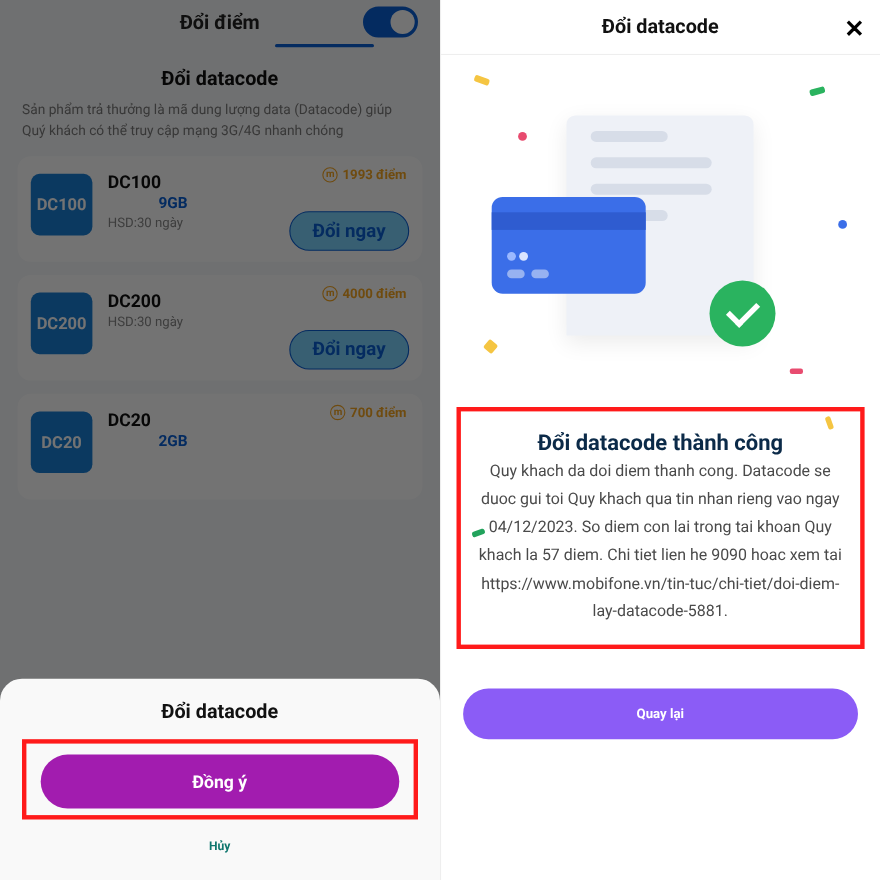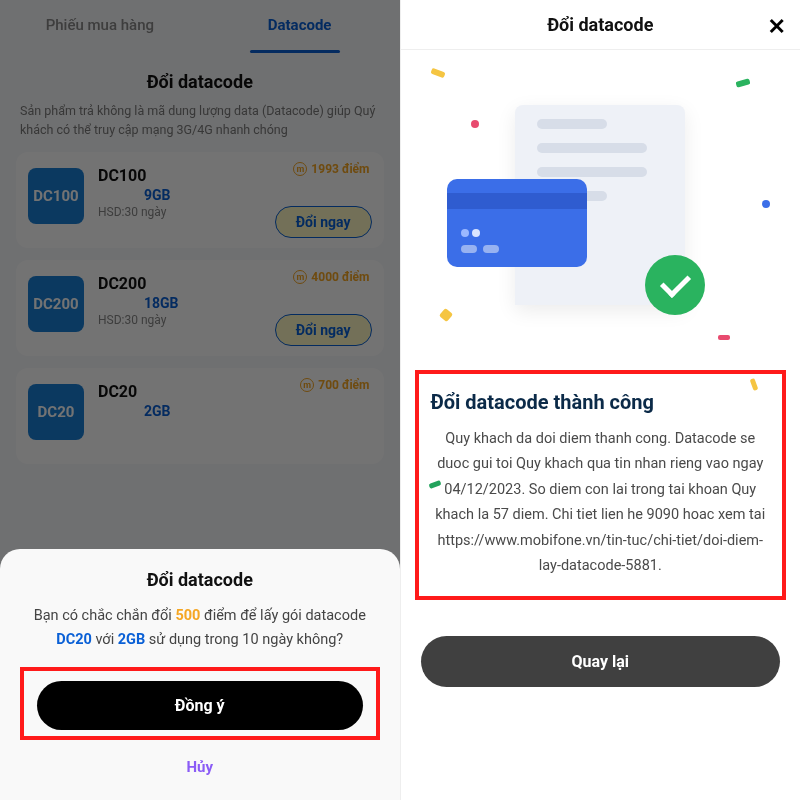--- a/index.html
+++ b/index.html
@@ -17,29 +17,29 @@
   .section-title{ text-align:center; font-weight:700; font-size:18px; color:#111; margin-top:18px;}
   .sub{ color:#7b7b7b; font-size:12.5px; padding:10px 20px 0 20px; line-height:1.5;}
   .card{ background:#fff; border-radius:12px; margin:12px 16px; padding:10px 12px; position:relative; min-height:96px;}
   .code-badge{ position:absolute; left:12px; top:16px; width:56px; height:56px; background:#1a7fd6; border-radius:8px; display:flex; align-items:center; justify-content:center; color:#fff; font-weight:700; font-size:15px;}
   .card .info{ margin-left:70px; padding-top:4px;}
   .card .name{ font-weight:700; font-size:16px; color:#111;}
   .card .vol{ font-weight:700; font-size:14px; color:#0a60d6; margin-top:2px;margin-left:46px;}
   .card .hsd{ font-size:12px; color:#888; margin-top:2px;}
   .points{ position:absolute; top:10px; right:14px; font-size:12px; color:#f5a623; font-weight:700; display:flex; align-items:center; gap:4px;}
   .points .coin{ width:14px; height:14px; border:1.5px solid #f5a623; border-radius:50%; display:inline-flex; align-items:center; justify-content:center; font-size:9px;}
-  .action-btn{ position:absolute; right:12px; bottom:10px; border:1.5px solid #0a60d6; background:#fef9c3; color:#0a60d6; font-weight:700; font-size:14px; padding:7px 20px; border-radius:22px;}
+  .action-btn{ position:absolute; right:12px; bottom:10px; border:1.5px solid #0a60d6; background:#7dd3fc; color:#0a60d6; font-weight:700; font-size:17px; padding:7px 20px; border-radius:22px;}
   .modal{ position:absolute; left:0; right:0; bottom:0; background:#f9f9f9; border-top-left-radius:20px; border-top-right-radius:20px; z-index:10; padding:20px 20px 24px 20px; }
   .modal-title{ text-align:center; font-weight:700; font-size:18px; color:#111; margin-bottom:14px;}
   .modal-body{ text-align:center; font-size:14.5px; color:#444; line-height:1.7; padding:0 6px;}
   .modal-body .hl-orange{ color:#f5a623; font-weight:700;}
   .modal-body .hl-blue{ color:#0a60d6; font-weight:700;}
   .highlight-box{ border:4px solid #ff1a1a; padding:6px; margin-top:14px;}
-  .primary-btn{ width:96%; margin:4px auto 0 auto; display:block; background:#000000; color:#fff; border:none; border-radius:28px; padding:15px 0; font-weight:700; font-size:16px;}
-  .cancel{ text-align:center; color:#8b5cf6; font-weight:700; font-size:15px; margin-top:18px;}
+  .primary-btn{ width:96%; margin:4px auto 0 auto; display:block; background:#a21caf; color:#fff; border:none; border-radius:28px; padding:15px 0; font-weight:700; font-size:16px;}
+  .cancel{ text-align:center; color:#0f766e; font-weight:700; font-size:11px; margin-top:18px;}
 
   .right{ background:#fff; position:relative; border-left:1px solid #eee;}
   .right .hb{ height:50px; border-bottom:1px solid #eee; display:flex; align-items:center; justify-content:center; font-weight:700; font-size:18px; color:#111;}
   .close-x{ position:absolute; right:14px; top:14px; font-size:22px; font-weight:700;}
   .illus{ height:310px; position:relative; display:flex; align-items:center; justify-content:center;}
   .receipt{ width:170px; height:200px; background:#eef1f7; border-top-left-radius:8px; border-top-right-radius:8px; position:relative; box-shadow:0 6px 20px rgba(0,0,0,0.08);}
   .receipt-line{ height:10px; background:#d7dde8; border-radius:5px; margin:14px 22px 0 22px;}
   .receipt-line.s1{ width:70px;}
   .receipt-line.s2{ width:110px;}
   .creditcard{ position:absolute; left:-68px; top:74px; width:140px; height:88px; background:#3b6ee8; border-radius:10px;}
@@ -47,56 +47,57 @@
   .cc-dots{ position:absolute; bottom:14px; left:14px; display:flex; gap:6px;}
   .cc-dots span{ width:16px; height:8px; background:#97b2f1; border-radius:4px;}
   .cc-toggle{ position:absolute; left:14px; bottom:30px; display:flex; gap:3px;}
   .cc-toggle span{ width:8px; height:8px; border-radius:50%; }
   .cc-toggle .blue{ background:#9bb8ff;}
   .cc-toggle .light{ background:#d9e4ff;}
   .checkmark{ position:absolute; right:-20px; bottom:-10px; width:60px; height:60px; background:#2ab35f; border-radius:50%; display:flex; align-items:center; justify-content:center;}
   .checkmark::after{ content:""; width:22px; height:12px; border-left:5px solid #fff; border-bottom:5px solid #fff; transform:rotate(-45deg); margin-top:-6px;}
   .confetti{ position:absolute; border-radius:2px;}
   .success-box{ margin:10px 14px; border:4px solid #ff1a1a; padding:16px 12px 18px 12px;}
-  .success-title{ text-align:left; font-weight:700; font-size:20px; color:#0b2a48; margin-bottom:12px;}
+  .success-title{ text-align:center; font-weight:700; font-size:20px; color:#0b2a48; margin-bottom:2px;}
   .success-text{ text-align:center; font-size:14.5px; color:#4a4a4a; line-height:1.75;}
-  .back-btn{ margin:26px 20px 0 20px; background:#404040; color:#fff; border:none; border-radius:28px; padding:16px 0; font-weight:700; font-size:16px; width:calc(100% - 40px);}
+  .back-btn{ margin:26px 20px 0 20px; background:#8b5cf6; color:#fff; border:none; border-radius:28px; padding:16px 0; font-weight:700; font-size:12px; width:calc(100% - 40px);}
 </style>
 </head>
 <body>
 
 <div class="screen left">
   <div>
-    <div class="tabs">
-      <div class="tab">Phiếu mua hàng</div>
-      <div class="tab active">Datacode</div>
+    <div class="header-bar">
+      <span>Đổi điểm</span>
+      <div class="toggle">
+          <div class="knob"></div>
+        </div>
     </div>
     <div class="tab-underline"></div>
     <div class="section-title">Đổi datacode</div>
-    <div class="sub">Sản phẩm trả không là mã dung lượng data (Datacode) giúp Quý khách có thể truy cập mạng 3G/4G nhanh chóng</div>
+    <div class="sub">Sản phẩm trả thưởng là mã dung lượng data (Datacode) giúp Quý khách có thể truy cập mạng 3G/4G nhanh chóng</div>
 
     <div class="card">
       <div class="code-badge">DC100</div>
       <div class="info">
         <div class="name">DC100</div>
         <div class="vol">9GB</div>
         <div class="hsd">HSD:30 ngày</div>
       </div>
       <div class="points">
           <span class="coin">m</span>
           <span>1993 điểm</span>
         </div>
       <button class="action-btn">Đổi ngay</button>
     </div>
 
     <div class="card">
       <div class="code-badge">DC200</div>
       <div class="info">
         <div class="name">DC200</div>
-        <div class="vol">18GB</div>
         <div class="hsd">HSD:30 ngày</div>
       </div>
       <div class="points">
           <span class="coin">m</span>
           <span>4000 điểm</span>
         </div>
       <button class="action-btn">Đổi ngay</button>
     </div>
 
     <div class="card">
@@ -109,23 +110,20 @@
           <span class="coin">m</span>
           <span>700 điểm</span>
         </div>
     </div>
   </div>
 
   <div class="dim"></div>
 
   <div class="modal">
     <div class="modal-title">Đổi datacode</div>
-    <div class="modal-body">
-      <span>Bạn có chắc chắn đổi </span><span class="hl-orange">500</span><span> điểm để lấy gói datacode </span><span class="hl-blue">DC20</span><span> với </span><span class="hl-blue">2GB</span><span> sử dụng trong 10 ngày không?</span>
-    </div>
     <div class="highlight-box">
       <button class="primary-btn">Đồng ý</button>
     </div>
     <div class="cancel">Hủy</div>
   </div>
 </div>
 
 <div class="screen right">
   <div class="hb">
     <span>Đổi datacode</span>

